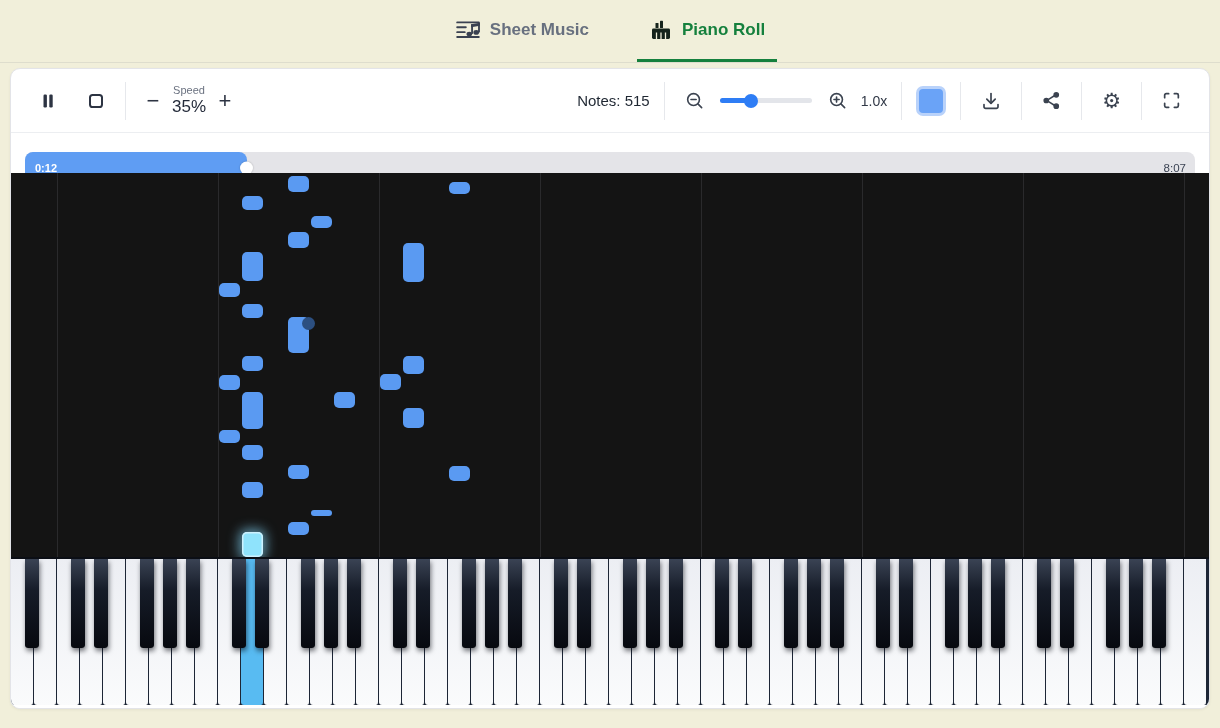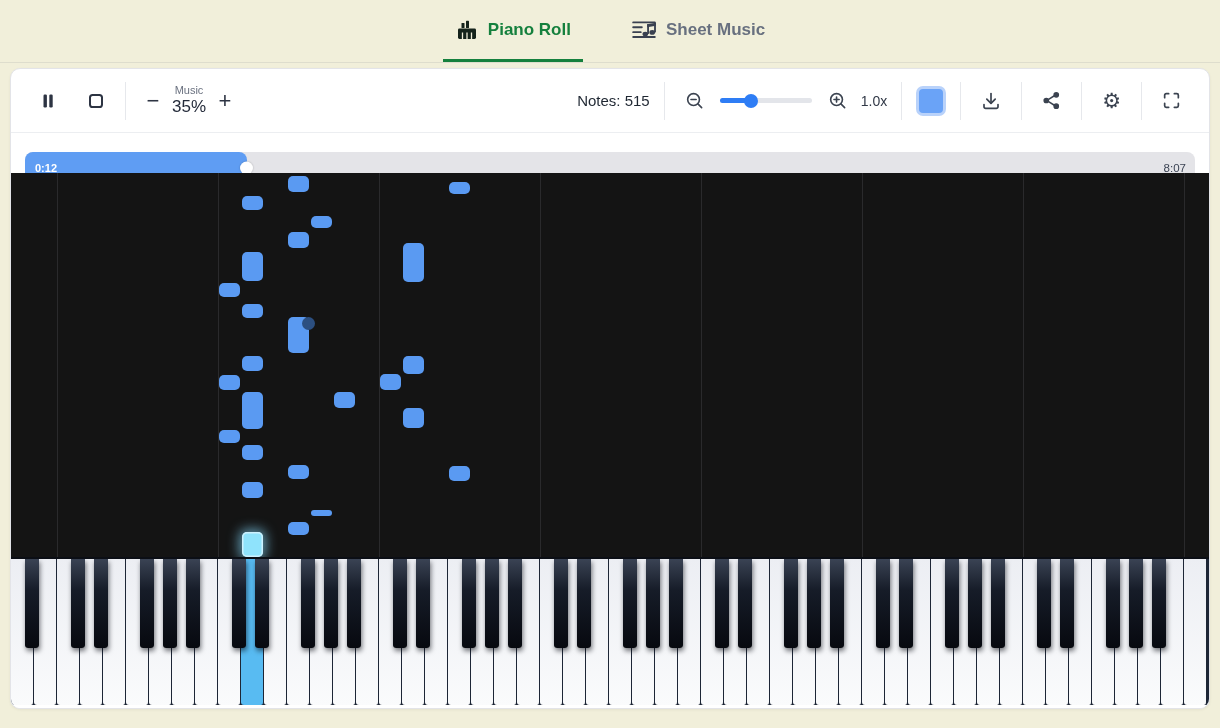--- a/index.html
+++ b/index.html
@@ -55,78 +55,78 @@
     background:linear-gradient(180deg,#eceef3,#fafbfc);border-radius:0 0 3px 3px;cursor:pointer;}
   .bkey{position:absolute;top:0;width:14px;height:89px;z-index:2;cursor:pointer;
     background:linear-gradient(180deg,#3a4354 0%,#161c28 35%,#07090f 100%);
     border-radius:0 0 3px 3px;box-shadow:1px 3px 5px rgba(5,8,15,.55);}
   .kb-footer{height:3px;background:#ffffff;}
 </style>
 </head>
 <body>
 
 <div class="tabbar">
-  <div class="tab active">
-    <span>
-      <svg width="24" height="24" viewBox="0 0 24 24">
-        <g fill="#15231b">
-          <rect x="6.5" y="5" width="3" height="5" rx="0.6"></rect>
-          <rect x="11" y="2.8" width="3" height="7.2" rx="0.6"></rect>
-          <rect x="3" y="10.5" width="18" height="10.5" rx="1.4"></rect>
-        </g>
-        <g stroke="#f1efda" stroke-width="1.3">
-          <line x1="7.5" y1="14.5" x2="7.5" y2="21"></line>
-          <line x1="12" y1="14.5" x2="12" y2="21"></line>
-          <line x1="16.5" y1="14.5" x2="16.5" y2="21"></line>
-        </g>
-      </svg>
-    </span>
-    <span>Piano Roll</span>
-  </div>
   <div class="tab">
     <span>
       <svg width="26" height="26" viewBox="0 0 24 24">
         <g stroke="#3a4150" stroke-width="1.7" stroke-linecap="round">
           <line x1="2" y1="5" x2="22" y2="5"></line>
             <line x1="2" y1="9.5" x2="10" y2="9.5"></line>
           <line x1="2" y1="14" x2="9" y2="14"></line>
             <line x1="2" y1="18.5" x2="22" y2="18.5"></line>
         </g>
         <g fill="#3a4150">
           <ellipse cx="13.2" cy="15.6" rx="2.6" ry="2.1"></ellipse>
           <ellipse cx="19.6" cy="14.2" rx="2.6" ry="2.1"></ellipse>
           <rect x="14.9" y="6.6" width="1.7" height="9"></rect>
           <rect x="21.3" y="5.2" width="1.7" height="9"></rect>
           <path d="M14.9 6.6 L23 5.2 L23 8 L14.9 9.4 Z"></path>
         </g>
       </svg>
     </span>
     <span>Sheet Music</span>
   </div>
+  <div class="tab active">
+    <span>
+      <svg width="24" height="24" viewBox="0 0 24 24">
+        <g fill="#15231b">
+          <rect x="6.5" y="5" width="3" height="5" rx="0.6"></rect>
+          <rect x="11" y="2.8" width="3" height="7.2" rx="0.6"></rect>
+          <rect x="3" y="10.5" width="18" height="10.5" rx="1.4"></rect>
+        </g>
+        <g stroke="#f1efda" stroke-width="1.3">
+          <line x1="7.5" y1="14.5" x2="7.5" y2="21"></line>
+          <line x1="12" y1="14.5" x2="12" y2="21"></line>
+          <line x1="16.5" y1="14.5" x2="16.5" y2="21"></line>
+        </g>
+      </svg>
+    </span>
+    <span>Piano Roll</span>
+  </div>
 </div>
 
 <div class="card">
 
   <div class="toolbar">
     <button class="tbtn">
       <svg width="18" height="18" viewBox="0 0 18 18">
         <rect x="4.5" y="2.5" width="3.4" height="13" rx="1.2" fill="#2d3443"></rect>
         <rect x="10.3" y="2.5" width="3.4" height="13" rx="1.2" fill="#2d3443"></rect>
       </svg>
     </button>
     <div style="width:18px"></div>
     <button class="tbtn">
       <svg width="18" height="18" viewBox="0 0 18 18">
         <rect x="3" y="3" width="12" height="12" rx="2.6" fill="none" stroke="#2d3443" stroke-width="2"></rect>
       </svg>
     </button>
     <span class="vdiv"></span>
     <button class="tbtn pm">−</button>
     <div class="speedbox">
-      <span class="lab">Music</span>
+      <span class="lab">Speed</span>
       <span class="val">35%</span>
     </div>
     <button class="tbtn pm">+</button>
 
     <div class="right-group">
       <span class="notes-count">Notes: 515</span>
       <span class="vdiv"></span>
       <button class="tbtn">
         <svg width="19" height="19" viewBox="0 0 20 20" fill="none" stroke="#3b4350" stroke-width="1.7" stroke-linecap="round">
           <circle cx="9" cy="9" r="6.2"></circle>

